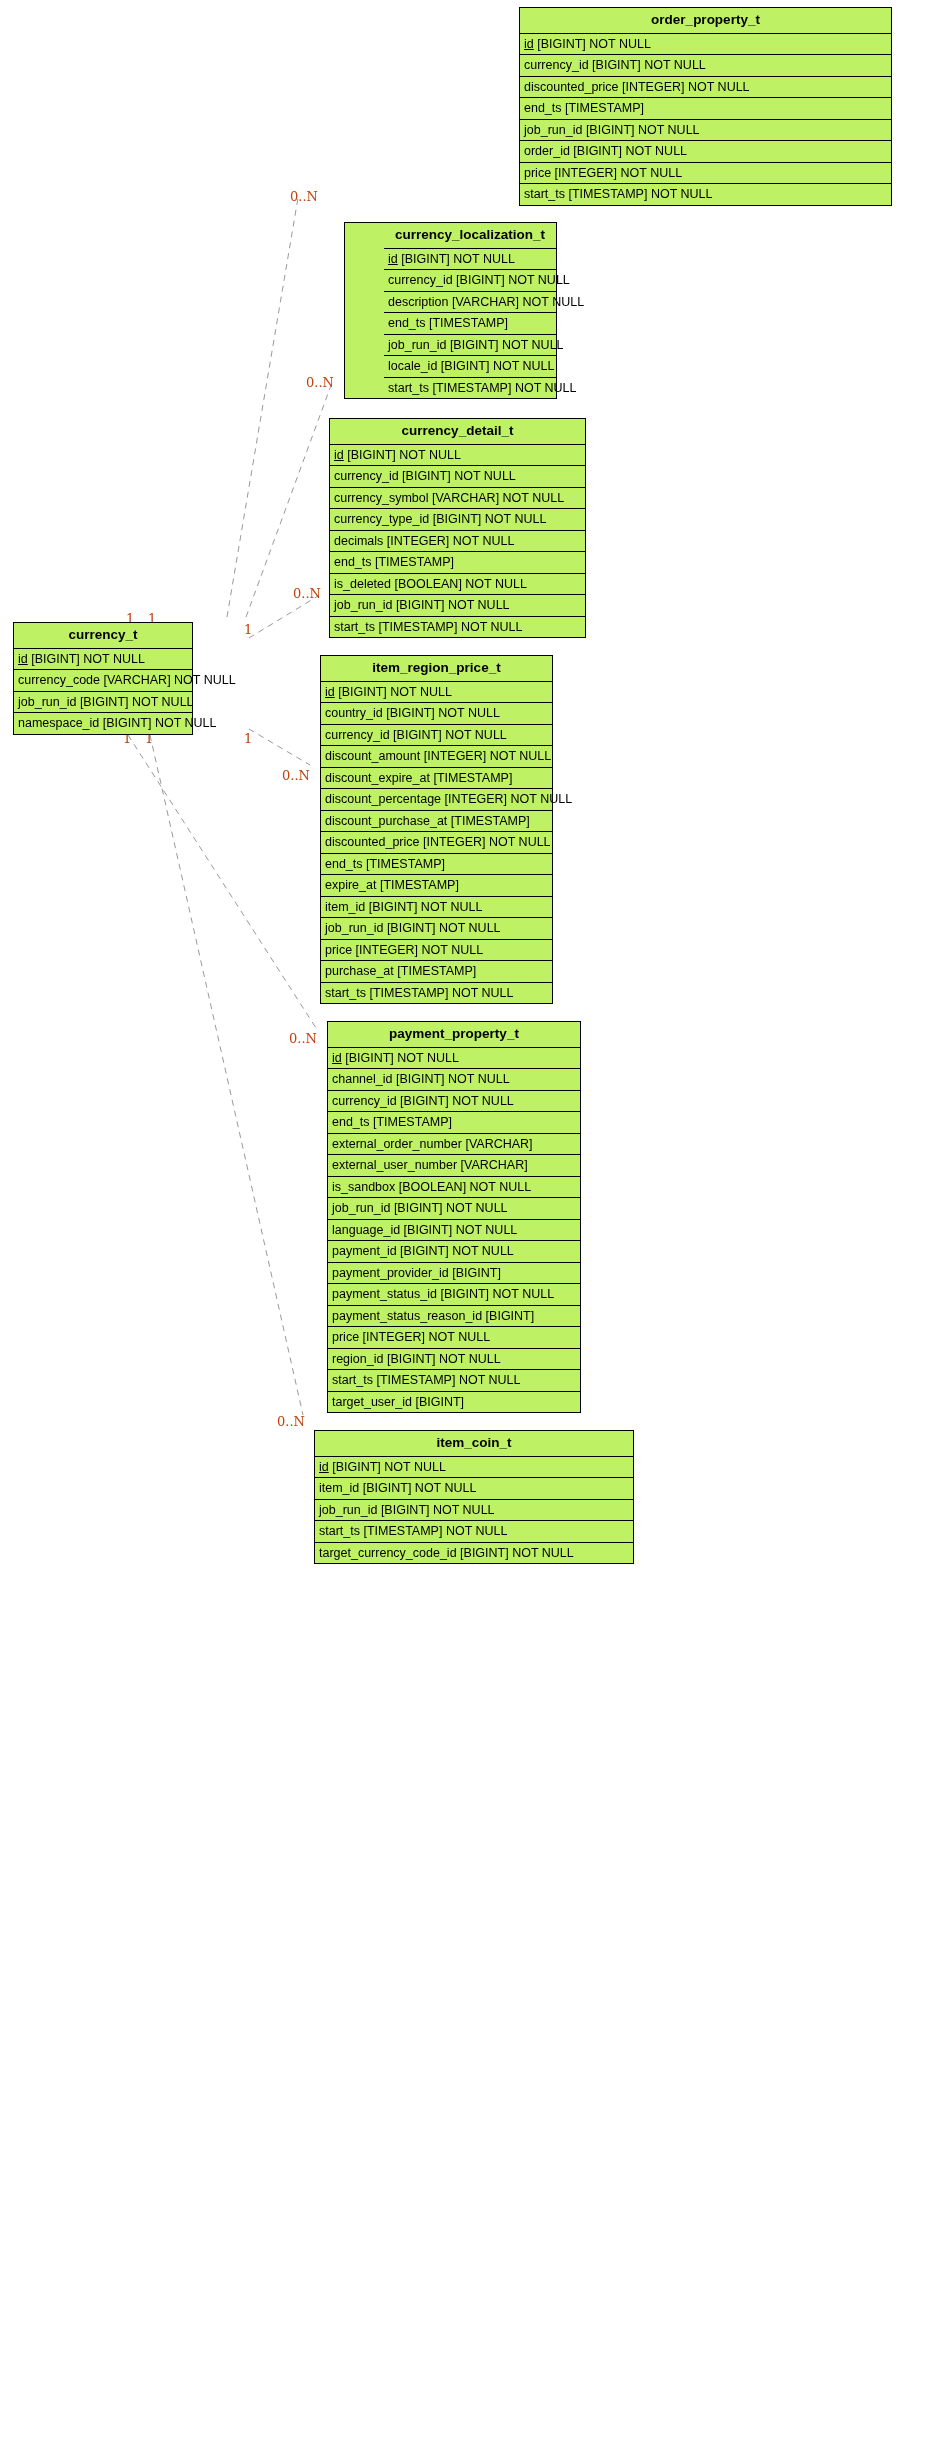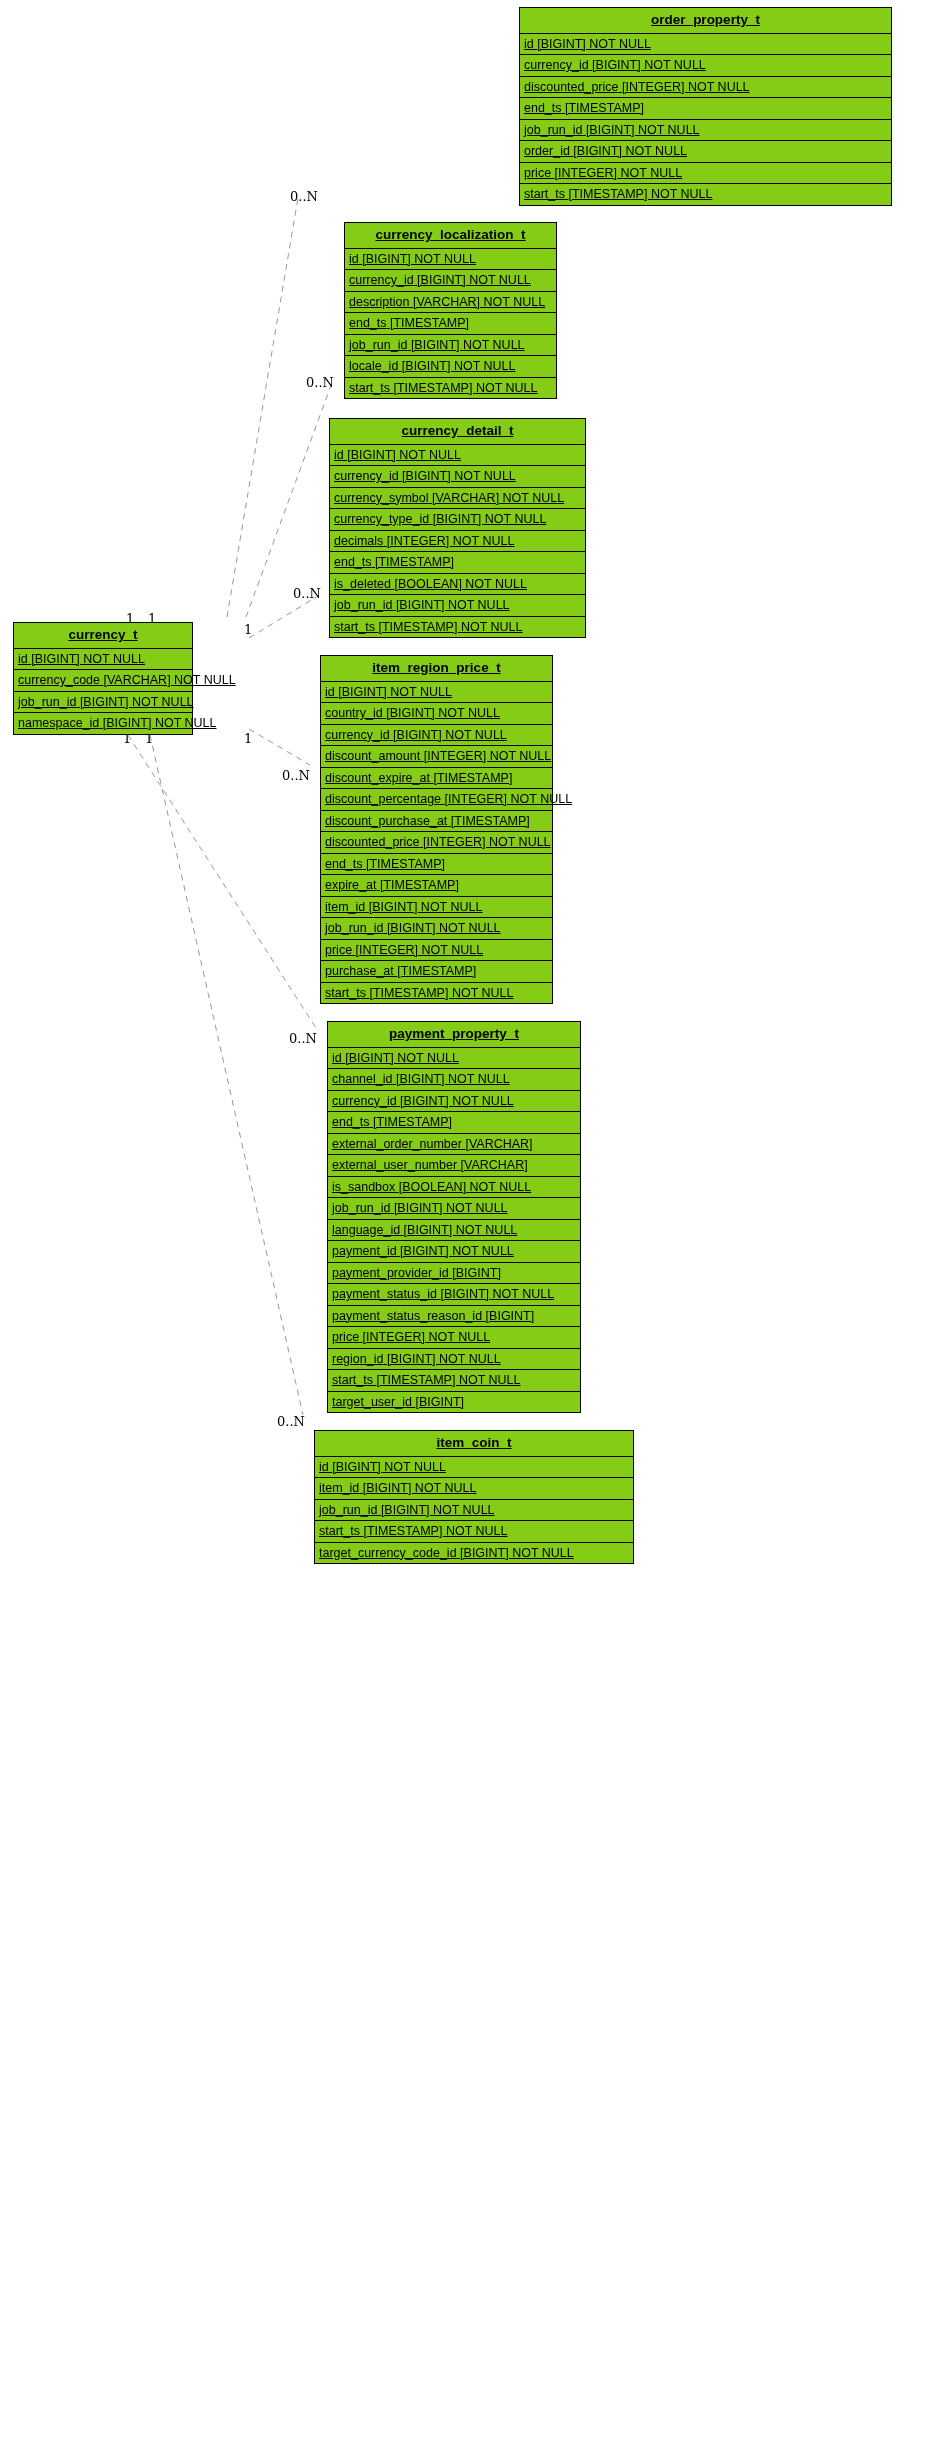--- a/index.html
+++ b/index.html
@@ -23,24 +23,23 @@
     left: 0;
     top: 0;
     width: 933px;
     height: 2453px;
     pointer-events: none;
   }
   .entity {
     position: absolute;
     box-sizing: border-box;
     border: 1px solid #000000;
-    background: #84cc16;
+    background: #bef264;
     font-size: 12.5px;
     line-height: 1;
-    text-decoration: underline;
   }
   .entity-title {
     box-sizing: border-box;
     text-align: center;
     font-weight: bold;
     font-size: 13.5px;
     padding: 5px 4px 6px 4px;
     border-bottom: 1px solid #000000;
     white-space: nowrap;
   }
@@ -54,21 +53,21 @@
   .attr:last-child {
     border-bottom: none;
   }
   .attr .pk {
     text-decoration: underline;
   }
   .card-label {
     position: absolute;
     font-family: "DejaVu Serif", serif;
     font-size: 13px;
-    color: #000000;
+    color: #c2410c;
     white-space: nowrap;
     line-height: 1;
   }
 </style>
 </head>
 <body>
 
 <div id="canvas">
   <svg id="edges" viewBox="0 0 933 2453" xmlns="http://www.w3.org/2000/svg">
       <line x1="227" y1="617" x2="298" y2="198" stroke="#999999" stroke-width="1" stroke-dasharray="6,5"></line>
@@ -94,21 +93,21 @@
       <div class="entity-title">order_property_t</div>
       <div class="attr"><span class="pk">id</span> <span>[BIGINT] NOT NULL</span></div>
       <div class="attr"><span>currency_id</span> <span>[BIGINT] NOT NULL</span></div>
       <div class="attr"><span>discounted_price</span> <span>[INTEGER] NOT NULL</span></div>
       <div class="attr"><span>end_ts</span> <span>[TIMESTAMP]</span></div>
       <div class="attr"><span>job_run_id</span> <span>[BIGINT] NOT NULL</span></div>
       <div class="attr"><span>order_id</span> <span>[BIGINT] NOT NULL</span></div>
       <div class="attr"><span>price</span> <span>[INTEGER] NOT NULL</span></div>
       <div class="attr"><span>start_ts</span> <span>[TIMESTAMP] NOT NULL</span></div>
     </div>
-    <div class="entity" style="left: 344px; top: 222px; width: 213px;">
+    <div class="entity" style="left: 344px; top: 222px; width: 213px; padding-left: 39px;">
       <div class="entity-title">currency_localization_t</div>
       <div class="attr"><span class="pk">id</span> <span>[BIGINT] NOT NULL</span></div>
       <div class="attr"><span>currency_id</span> <span>[BIGINT] NOT NULL</span></div>
       <div class="attr"><span>description</span> <span>[VARCHAR] NOT NULL</span></div>
       <div class="attr"><span>end_ts</span> <span>[TIMESTAMP]</span></div>
       <div class="attr"><span>job_run_id</span> <span>[BIGINT] NOT NULL</span></div>
       <div class="attr"><span>locale_id</span> <span>[BIGINT] NOT NULL</span></div>
       <div class="attr"><span>start_ts</span> <span>[TIMESTAMP] NOT NULL</span></div>
     </div>
     <div class="entity" style="left: 329px; top: 418px; width: 257px;">

